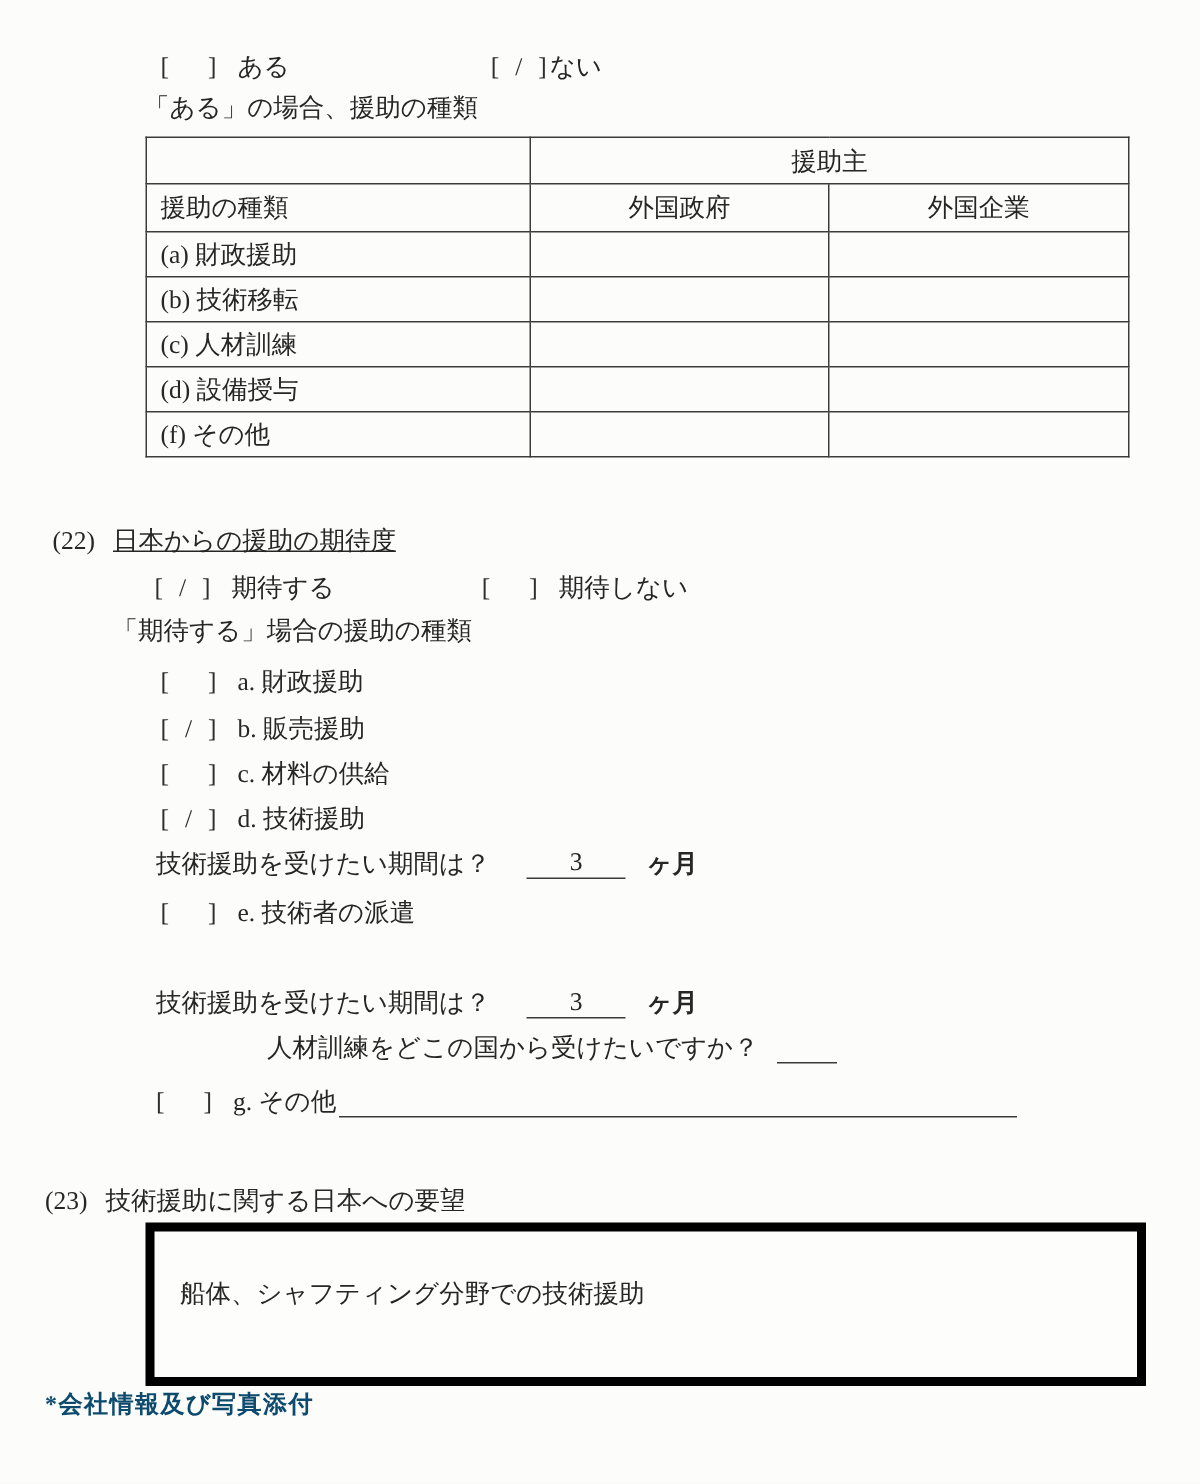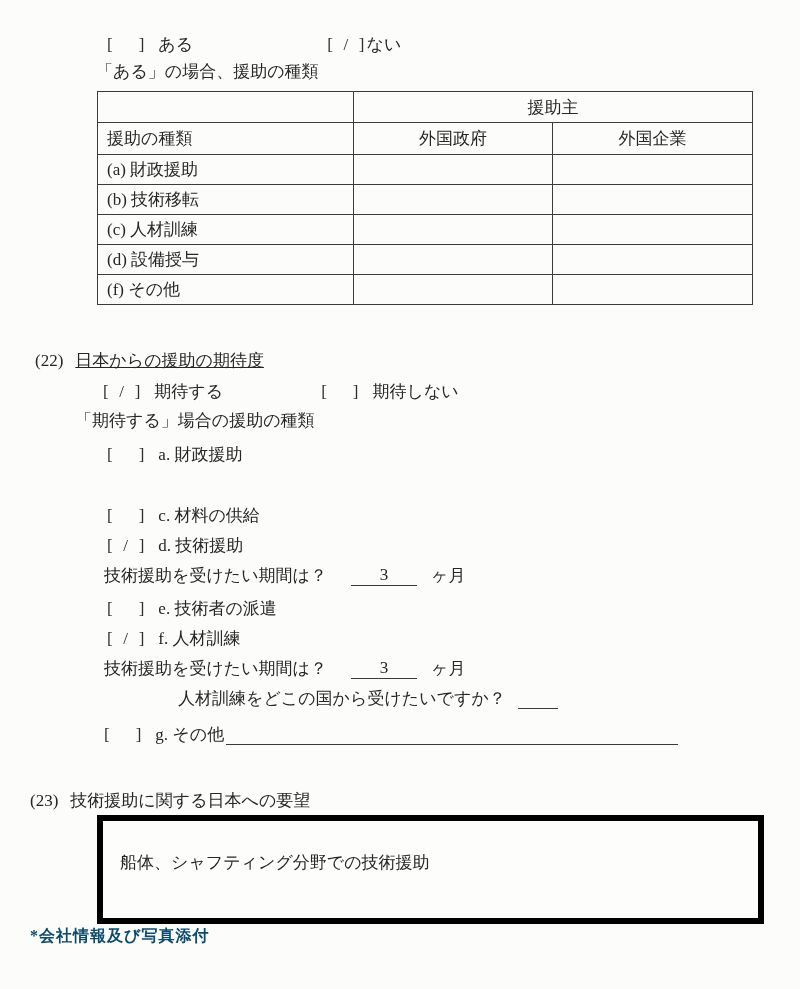--- a/index.html
+++ b/index.html
@@ -34,21 +34,21 @@
   .qtitle { margin-left:12px; }
   
   .ul {
     display:inline-block;
     border-bottom:1.5px solid #3a3a3a;
     text-align:center;
     line-height:21px; height:21px;
     vertical-align:top;
   }
   .ul-period { width:66px; margin-left:24px; }
-  .unit { margin-left:14px; }
+  .unit { margin-left:14px;font-weight:bold; }
   .ul-country { width:40px; margin-left:12px; }
   .ul-other { width:452px; margin-left:2px; }
   
   table.aid-table {
     position:absolute; left:97px; top:91px;
     width:655px;
     border-collapse:collapse; table-layout:fixed;
     font-size:17px; color:#262626;
   }
   table.aid-table td {
@@ -140,36 +140,36 @@
 
   <div class="line" style="top:380px; left:103px;">
     <span class="cb"><span class="br">[</span><span class="mk">/</span><span class="br">]</span></span><span class="lbl">期待する</span><span class="cb" style="margin-left:98px;"><span class="br">[</span><span class="mk"></span><span class="br">]</span></span><span class="lbl">期待しない</span>
   </div>
 
   <div class="line" style="top:409px; left:75px;">「期待する」場合の援助の種類</div>
 
   <div class="line" style="top:443px; left:107px;text-align:center;">
     <span class="cb"><span class="br">[</span><span class="mk"></span><span class="br">]</span></span><span class="lbl">a. 財政援助</span>
   </div>
+  <div class="line" style="top:474px; left:107px;">
+    <span class="cb"><span class="br">[</span><span class="mk">/</span><span class="br">]</span></span><span class="lbl">b. 販売援助</span>
+  </div>
   <div class="line" style="top:504px; left:107px;">
     <span class="cb"><span class="br">[</span><span class="mk"></span><span class="br">]</span></span><span class="lbl">c. 材料の供給</span>
   </div>
   <div class="line" style="top:534px; left:107px;">
     <span class="cb"><span class="br">[</span><span class="mk">/</span><span class="br">]</span></span><span class="lbl">d. 技術援助</span>
   </div>
 
   <div class="line" style="top:564px; left:104px;">
     <span>技術援助を受けたい期間は？</span><span class="ul ul-period">3</span><span class="unit">ヶ月</span>
   </div>
 
   <div class="line" style="top:597px; left:107px;">
     <span class="cb"><span class="br">[</span><span class="mk"></span><span class="br">]</span></span><span class="lbl">e. 技術者の派遣</span>
-  </div>
-  <div class="line" style="top:627px; left:107px;">
-    <span class="cb"><span class="br">[</span><span class="mk">/</span><span class="br">]</span></span><span class="lbl">f. 人材訓練</span>
   </div>
 
   <div class="line" style="top:657px; left:104px;">
     <span>技術援助を受けたい期間は？</span><span class="ul ul-period">3</span><span class="unit">ヶ月</span>
   </div>
 
   <div class="line" style="top:687px; left:178px;">
     <span>人材訓練をどこの国から受けたいですか？</span><span class="ul ul-country"></span>
   </div>
 

